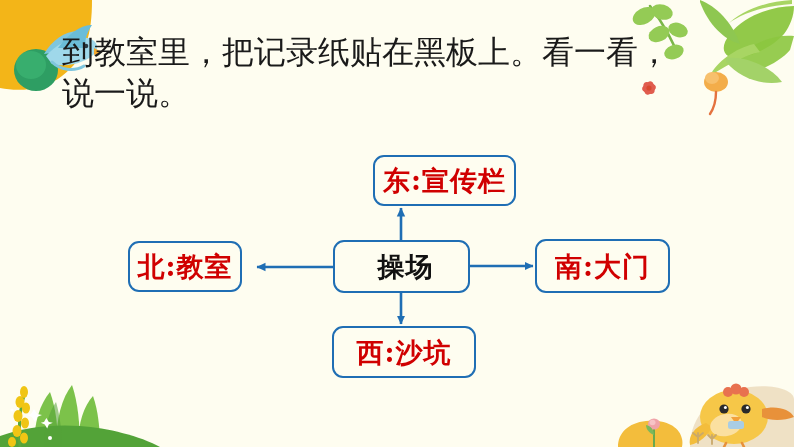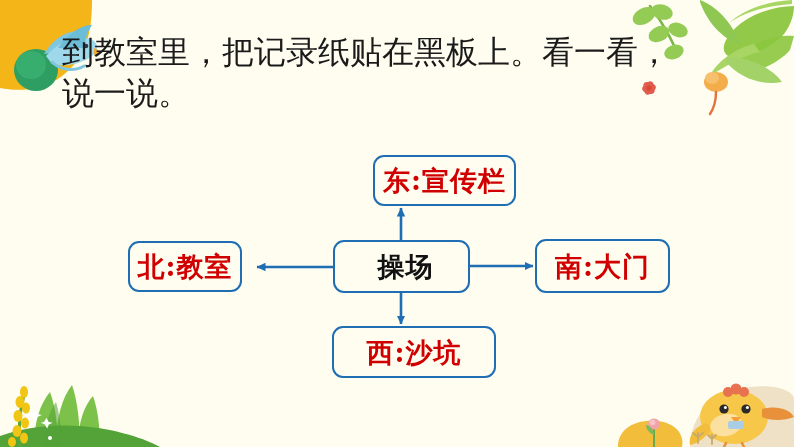--- a/index.html
+++ b/index.html
@@ -72,21 +72,21 @@
     white-space: nowrap;
   }
   .node-red  { color: #d00000; }
   .node-dark { color: #111111; }
 
   
   #node-east   { left: 219px; top: 10px;  width: 143px; height: 51px; margin-left: 44px; }
   #node-center { left: 223px; top: 95px;  width: 137px; height: 53px; padding-left: 8px; }
   #node-north  { left: 18px;  top: 96px;  width: 114px; height: 51px; }
   #node-south  { left: 425px; top: 94px;  width: 135px; height: 54px; }
-  #node-west   { left: 222px; top: 181px; width: 164px; height: 52px; }
+  #node-west   { left: 222px; top: 181px; width: 144px; height: 52px; }
 </style>
 </head>
 <body>
 
 <div id="slide">
 
   <svg class="deco" id="deco-tl" viewBox="0 0 120 110" xmlns="http://www.w3.org/2000/svg">
     <path d="M0,0 L92,0 C92,34 86,58 62,76 C44,90 20,92 0,88 Z" fill="#f3b518"></path>
     <ellipse cx="36" cy="70" rx="22" ry="21" fill="#2e9e63"></ellipse>
     <ellipse cx="31" cy="65" rx="15" ry="14" fill="#3cb371" opacity="0.75"></ellipse>

